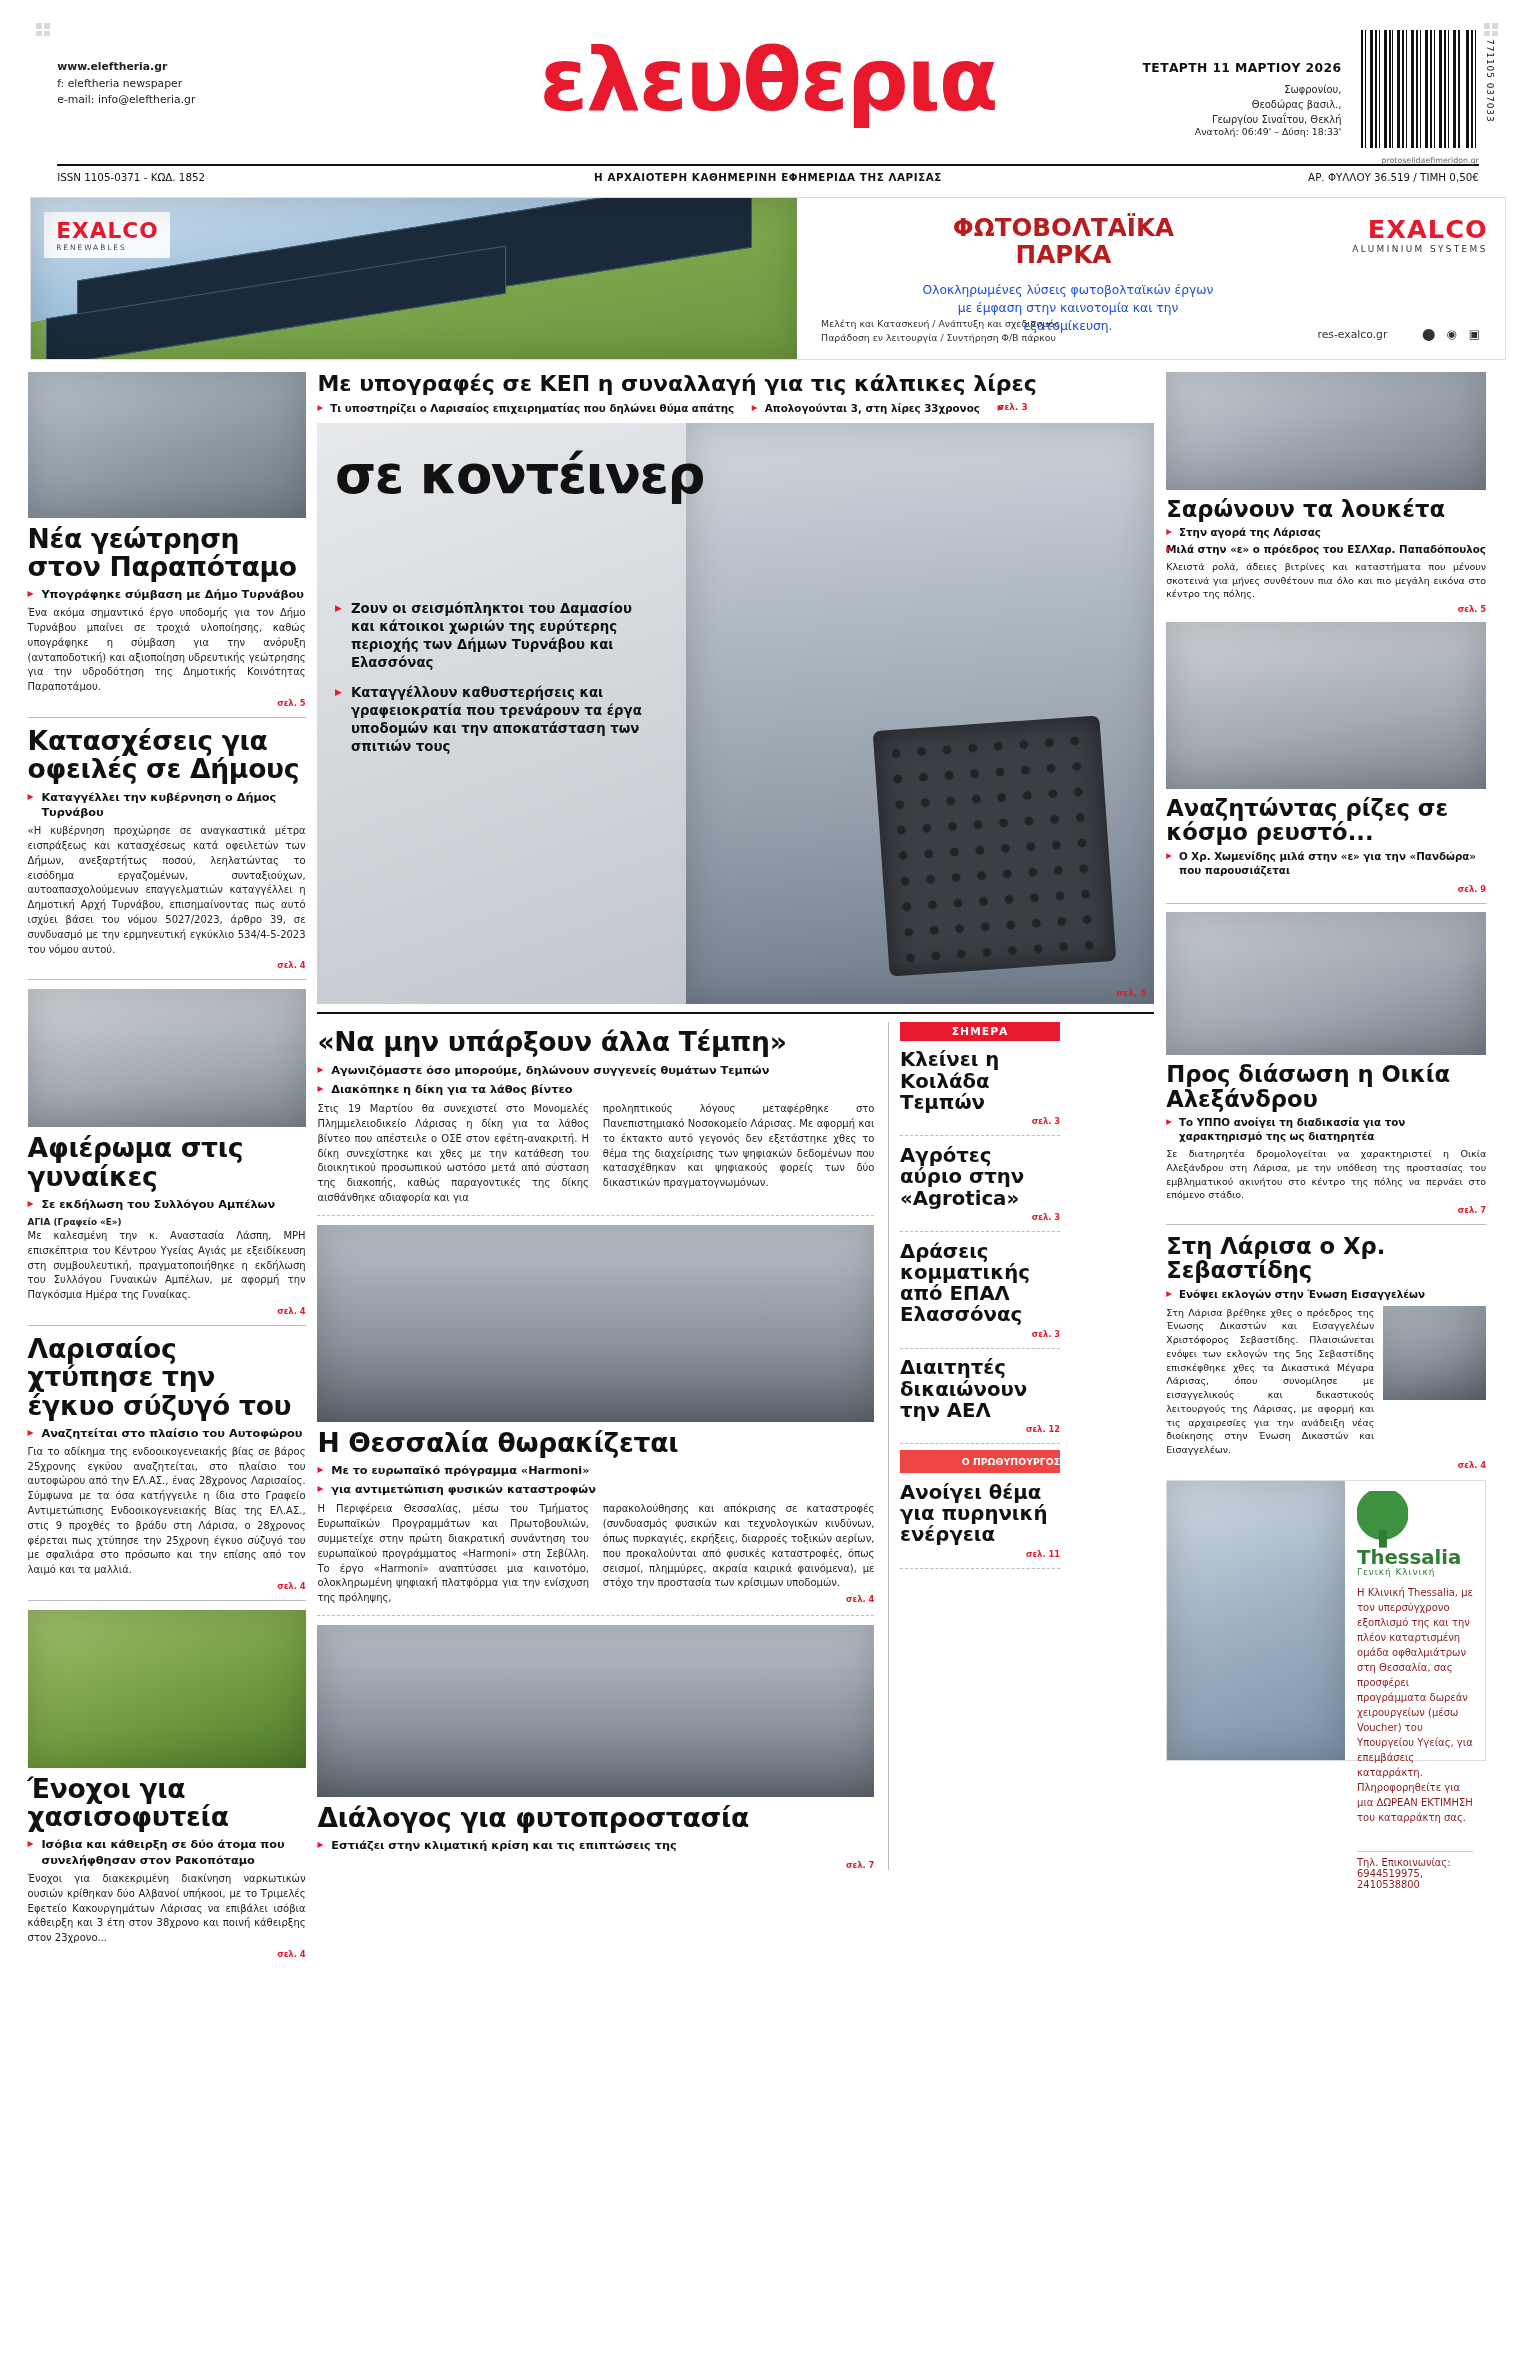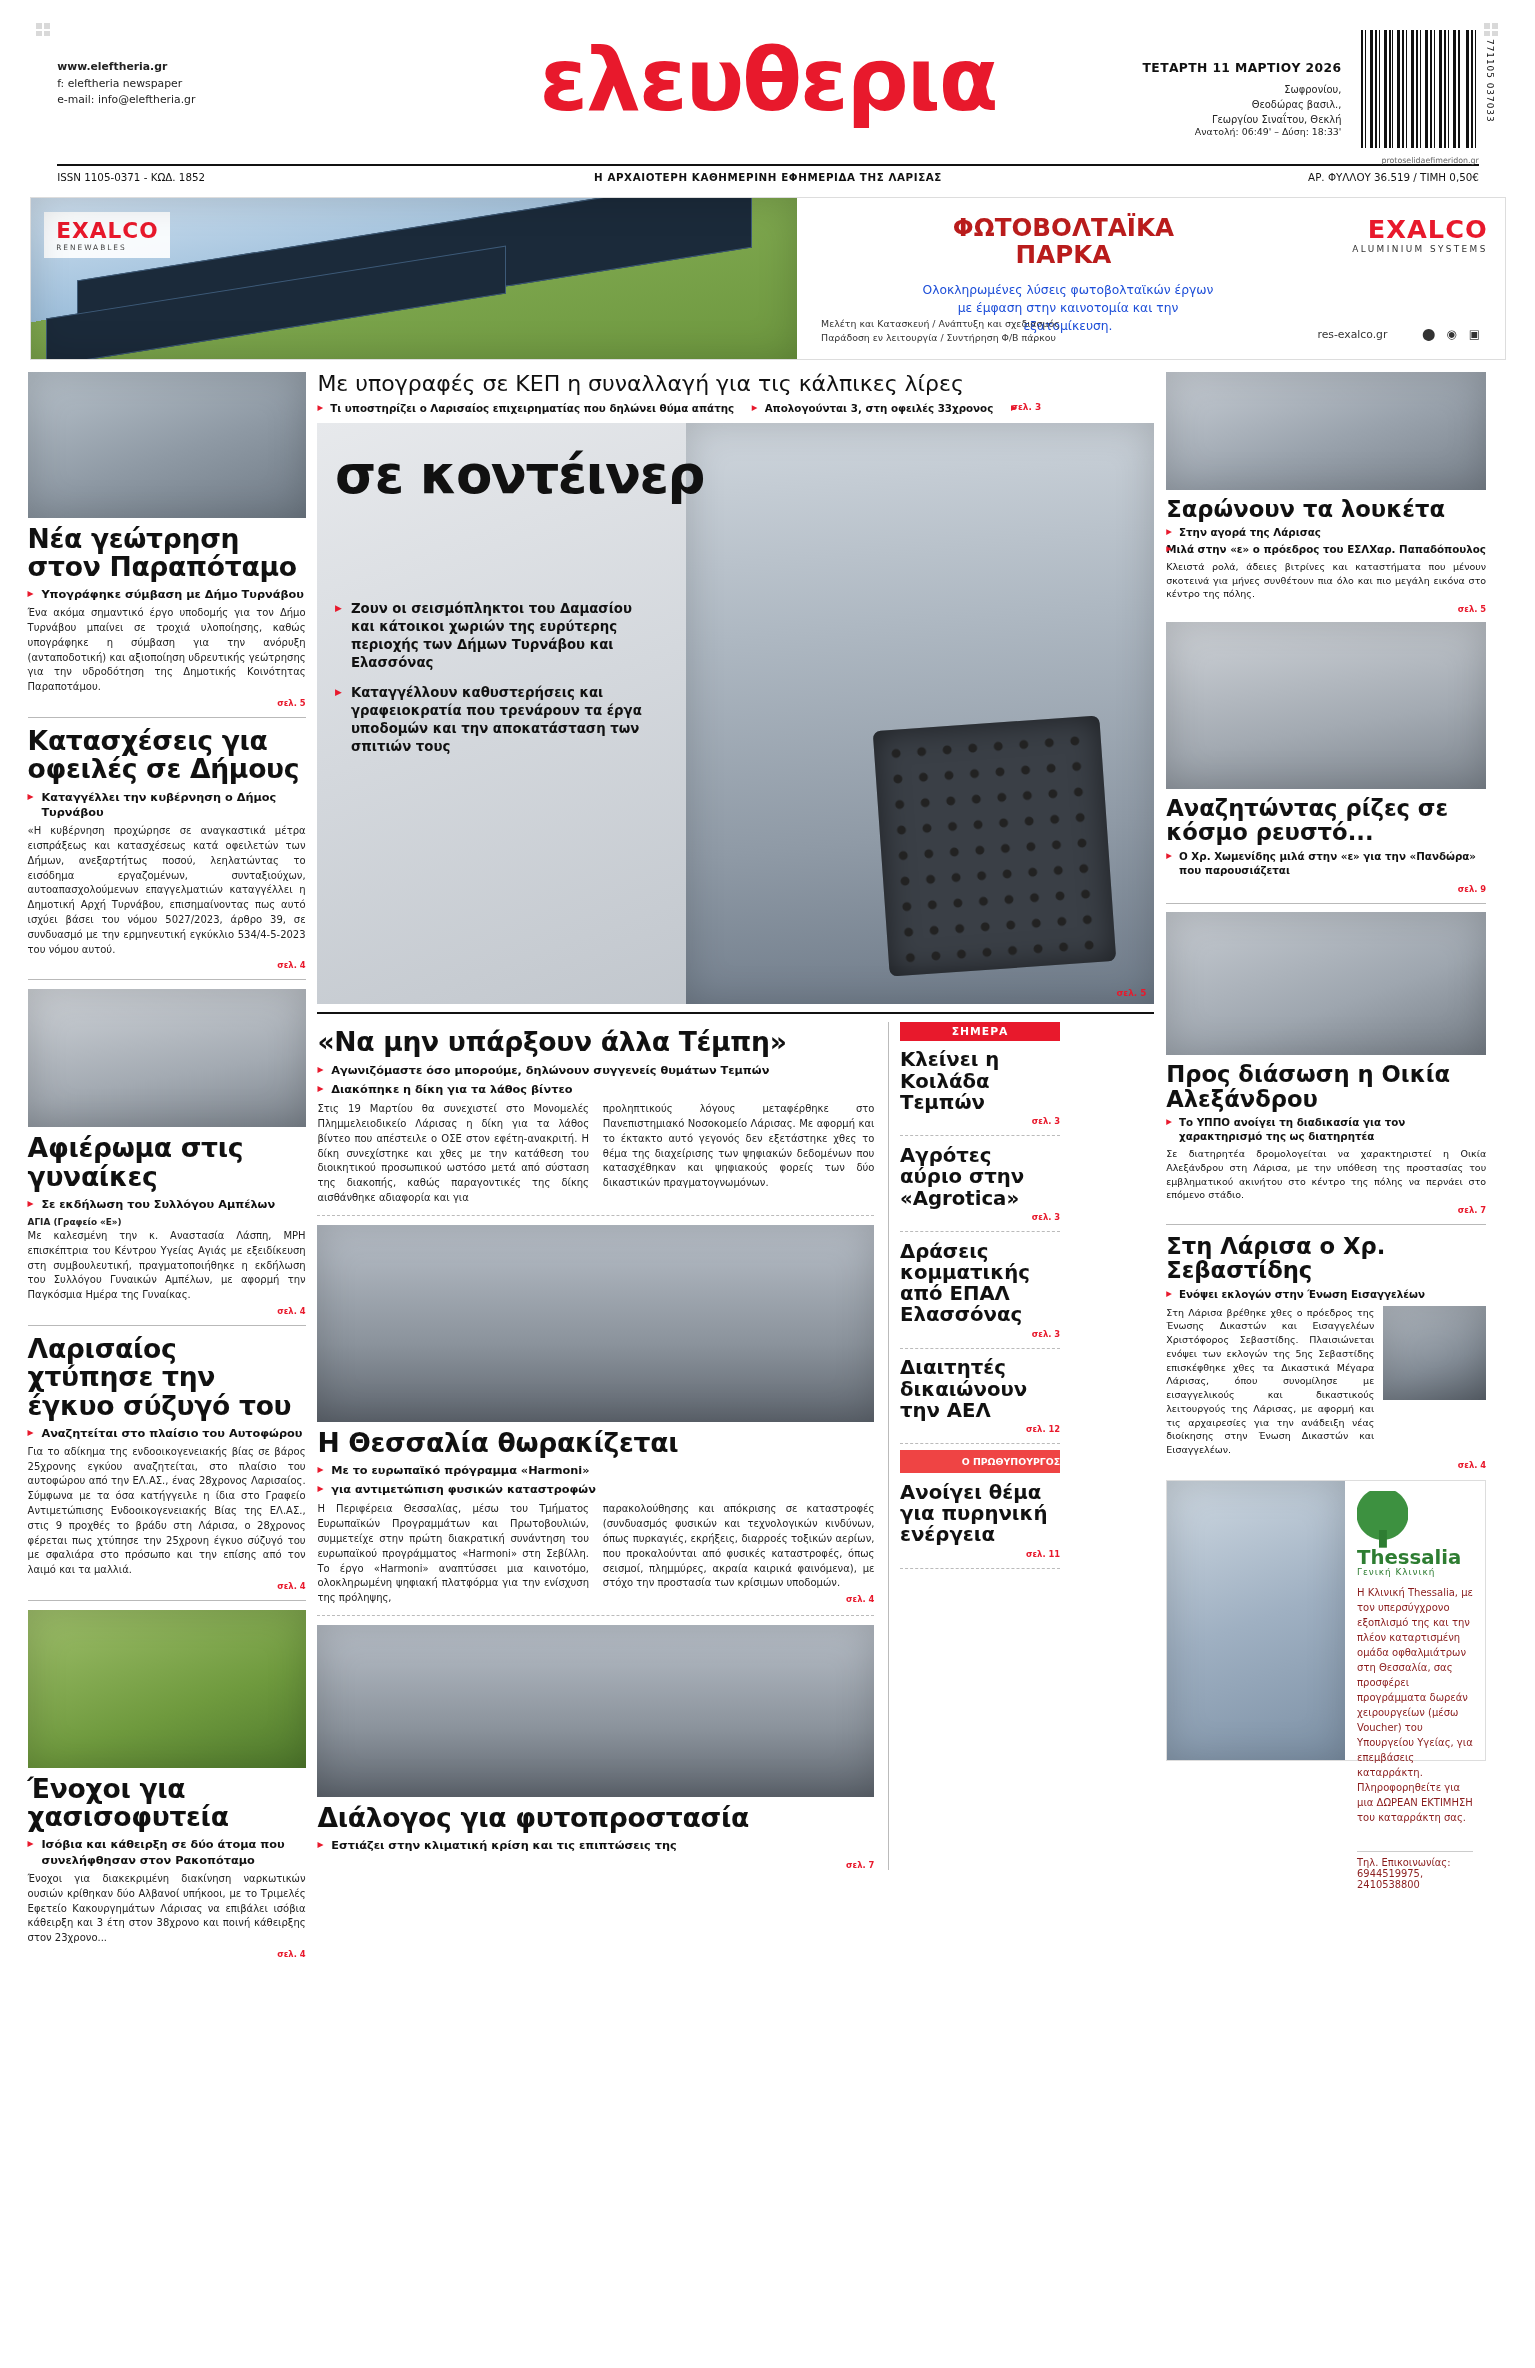--- a/index.html
+++ b/index.html
@@ -79,21 +79,21 @@
   .ph.people { background:linear-gradient(160deg,#b9c3cc,#8e99a4 55%,#6f7a85); }
   .ph.green  { background:linear-gradient(160deg,#9fbf6b,#6f9a3e 60%,#4f7a2c); }
   .ph.room   { background:linear-gradient(170deg,#cfd3d8,#a3aab2 60%,#7d858e); }
   .ph.shop   { background:linear-gradient(160deg,#c9cfd6,#9aa3ad 55%,#79828c); }
   .ph.hall   { background:linear-gradient(180deg,#b8bfc8,#8b939c 60%,#5f666f); }
   .ph.man    { background:linear-gradient(160deg,#b5bcc4,#848d97 60%,#5d656e); }
   .ph.build  { background:linear-gradient(160deg,#c7ccd2,#9ea6af 60%,#777f88); }
   .ph::after{ content:""; position:absolute; inset:0; box-shadow:inset 0 0 39px rgba(0,0,0,.18); }
 
   
-  .lead-top { font-size:22px; font-weight:normal; line-height:1.1; margin-bottom:5.9px; }
+  .lead-top { font-size:22px; font-weight:bold; line-height:1.1; margin-bottom:5.9px; }
   .lead-bullets { display:flex; gap:17.7px; font-size:10.3px; font-weight:bold; }
   .lead-bullets div { position:relative; padding-left:12.8px; }
   .lead-bullets div::before { content:"\25B6"; position:absolute; left:0; top:1px; color:#e8192c; font-size:7.4px;}
   .lead-box { position:relative; height:581px; margin-top:8.9px; overflow:hidden;
      background:linear-gradient(160deg,#e7e9ec 0%,#d4d8dd 40%,#b9bfc6 100%); }
   .lead-photo { position:absolute; right:0; top:0; width:56%; height:100%;
      background:linear-gradient(175deg,#cfd6dd 0%,#aeb8c2 35%,#8f9aa6 70%,#6e7a88 100%); }
   .mic { position:absolute; right:10%; bottom:6%; width:227px; height:246px; background:#3a3f46; border-radius:7.9px; transform:rotate(-4deg);
      box-shadow:inset 0 0 29.6px rgba(0,0,0,.5); }
   .mic::before{ content:""; position:absolute; left:9.9px; top:11.8px; right:9.9px; bottom:11.8px;
@@ -241,21 +241,21 @@
       <div class="kick">Ισόβια και κάθειρξη σε δύο άτομα που συνελήφθησαν στον Ρακοπόταμο</div>
       <div class="body">Ένοχοι για διακεκριμένη διακίνηση ναρκωτικών ουσιών κρίθηκαν δύο Αλβανοί υπήκοοι, με το Τριμελές Εφετείο Κακουργημάτων Λάρισας να επιβάλει ισόβια κάθειρξη και 3 έτη στον 38χρονο και ποινή κάθειρξης στον 23χρονο...</div>
       <div class="sel">σελ. 4</div>
     </div>
 
     <div class="col-c">
 
       <div class="lead-top">Με υπογραφές σε ΚΕΠ η συναλλαγή για τις κάλπικες λίρες</div>
       <div class="lead-bullets">
         <div>Τι υποστηρίζει ο Λαρισαίος επιχειρηματίας που δηλώνει θύμα απάτης</div>
-        <div>Απολογούνται 3, στη οφειλές 33χρονος</div>
+        <div>Απολογούνται 3, στη λίρες 33χρονος</div>
         <div class="red tiny" style="font-weight:bold;padding-left:0;">σελ. 3</div>
       </div>
 
       <div class="lead-box">
         <div class="lead-photo ph">
           <div class="mic"></div>
         </div>
         <div class="lead-title">
           <div>σε κοντέινερ</div>
         </div>

